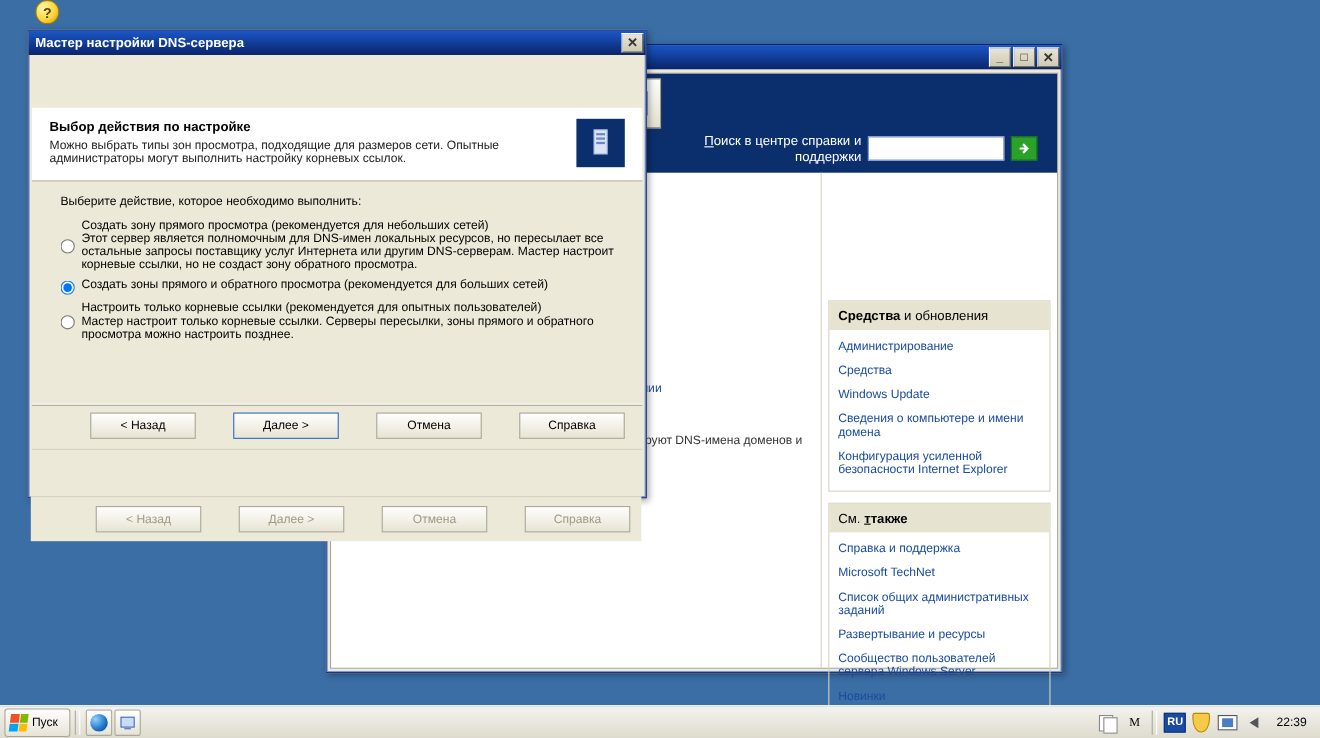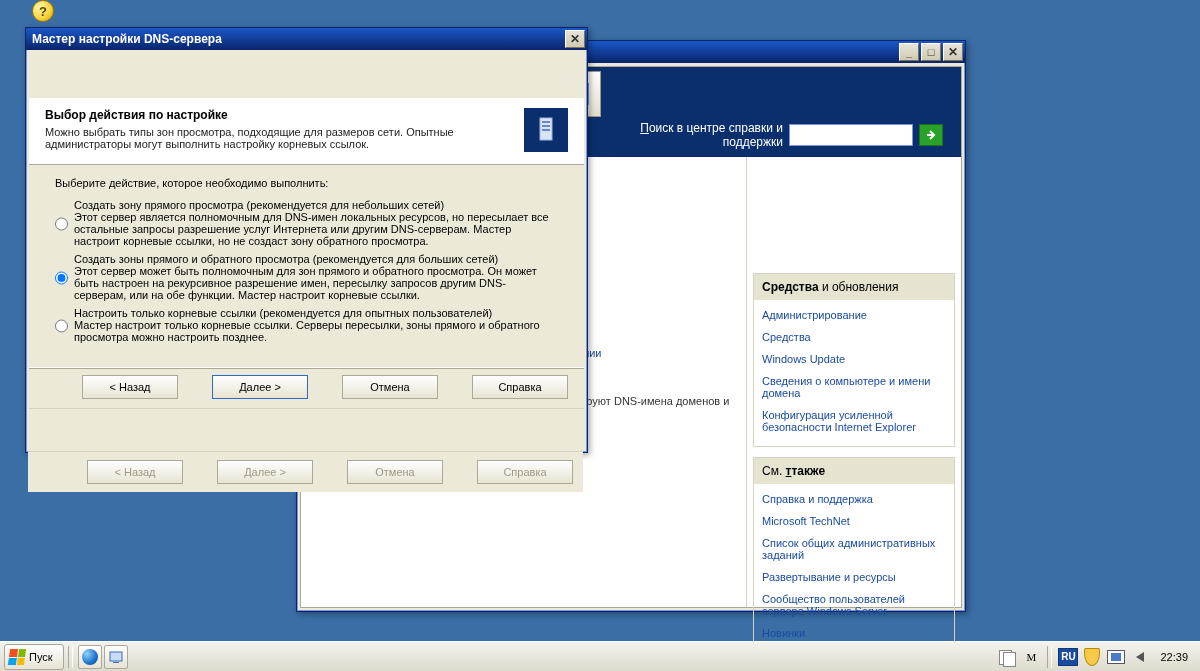--- a/index.html
+++ b/index.html
@@ -258,25 +258,25 @@
             <rect x="12" y="11" width="8" height="2" fill="#6a87c7"></rect>
             <rect x="12" y="15" width="8" height="2" fill="#6a87c7"></rect>
         </svg>
       </div>
     </div>
     <div class="wiz-body">
       <p class="prompt">Выберите действие, которое необходимо выполнить:</p>
       <div id="wiz-options">
           <label class="opt">
             <input type="radio" name="wizopt" style="">
-            <span class="olabel"><span class="title">Создать зону прямого просмотра (рекомендуется для небольших сетей)</span><br><span class="desc">Этот сервер является полномочным для DNS-имен локальных ресурсов, но пересылает все остальные запросы разрешение услуг Интернета или другим DNS-серверам. Мастер настроит корневые ссылки, но не создаст зону обратного просмотра.</span></span>
+            <span class="olabel"><span class="title">Создать зону прямого просмотра (рекомендуется для небольших сетей)</span><br><span class="desc">Этот сервер является полномочным для DNS-имен локальных ресурсов, но пересылает все остальные запросы поставщику услуг Интернета или другим DNS-серверам. Мастер настроит корневые ссылки, но не создаст зону обратного просмотра.</span></span>
           </label>
           <label class="opt">
             <input type="radio" name="wizopt" checked="" style="">
-            <span class="olabel"><span class="title">Создать зоны прямого и обратного просмотра (рекомендуется для больших сетей)</span><br><span class="desc">Этот сервер может быть полномочным для зон прямого и обратного просмотра. Он может быть настроен на рекурсивное разрешение имен, пересылку запросов другим DNS-серверам, или на обе функции. Мастер настроит корневые ссылки.</span></span>
+            <span class="olabel"><span class="title">Создать зоны прямого и обратного просмотра (рекомендуется для больших сетей)</span><br></span>
           </label>
           <label class="opt">
             <input type="radio" name="wizopt" style="">
             <span class="olabel"><span class="title">Настроить только корневые ссылки (рекомендуется для опытных пользователей)</span><br><span class="desc">Мастер настроит только корневые ссылки. Серверы пересылки, зоны прямого и обратного просмотра можно настроить позднее.</span></span>
           </label>
         </div>
     </div>
     <div class="sep-line"></div>
     <div class="wiz-buttons">
       <div class="cbtn">

